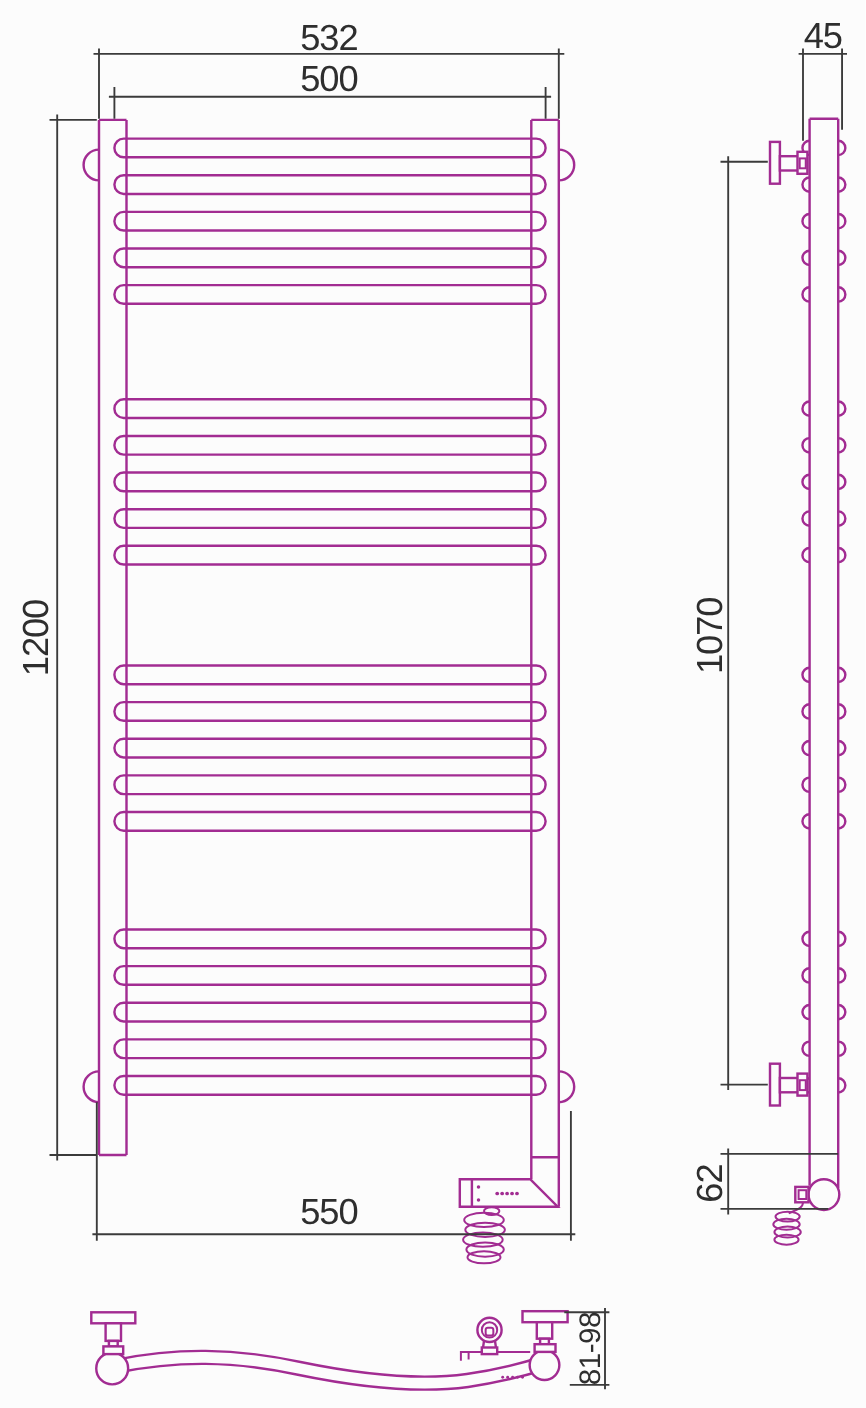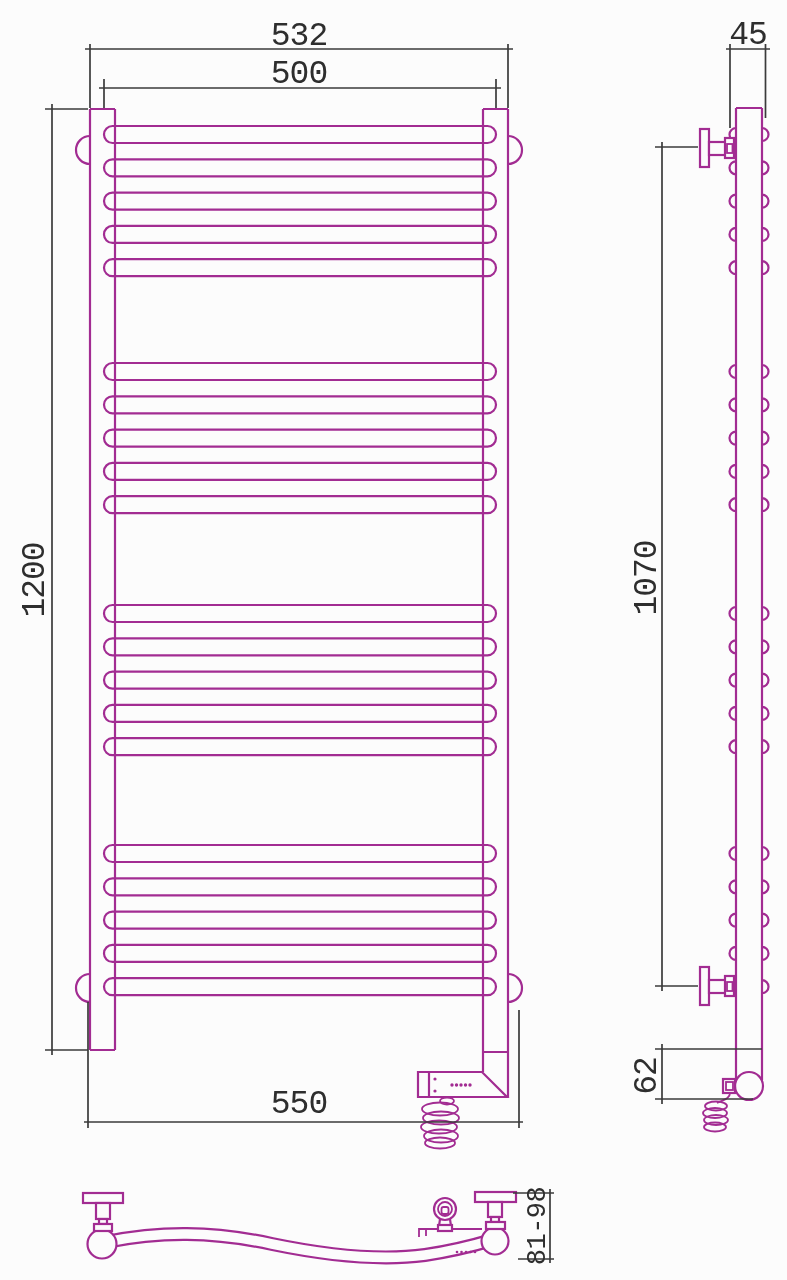--- a/index.html
+++ b/index.html
@@ -1,17 +1,17 @@
 <!DOCTYPE html>
 <html><head>
 <meta charset="utf-8">
 <style>
   html,body{margin:0;padding:0;background:#fff;}
   .page{position:relative;width:787px;height:1280px;background:var(--bg,#FCFCFC);overflow:hidden;
-        font-family:Liberation Mono, monospace;}
+        font-family:Liberation Sans, sans-serif;}
   svg{display:block;}
   .m{fill:none;stroke:var(--ink,#A22C92);stroke-width:2.2;}
   .mf{fill:#FCFCFC;stroke:var(--ink,#A22C92);stroke-width:2.2;}
   .mthin{fill:none;stroke:var(--ink,#A22C92);stroke-width:1.8;}
   .md{fill:var(--ink,#A22C92);stroke:none;}
   .wave-core{fill:none;stroke:var(--ink,#A22C92);stroke-width:14;stroke-linecap:round;}
   .wave-fill{fill:none;stroke:#FCFCFC;stroke-width:9.6;stroke-linecap:round;}
   .d{fill:none;stroke:var(--dim,#3B3B3B);stroke-width:1.7;}
   .dim-label{fill:var(--txt,#2E2E2E);font-size:33px;letter-spacing:-1px;}
   .dim-label-sm{fill:var(--txt,#2E2E2E);font-size:27px;letter-spacing:-0.5px;}

